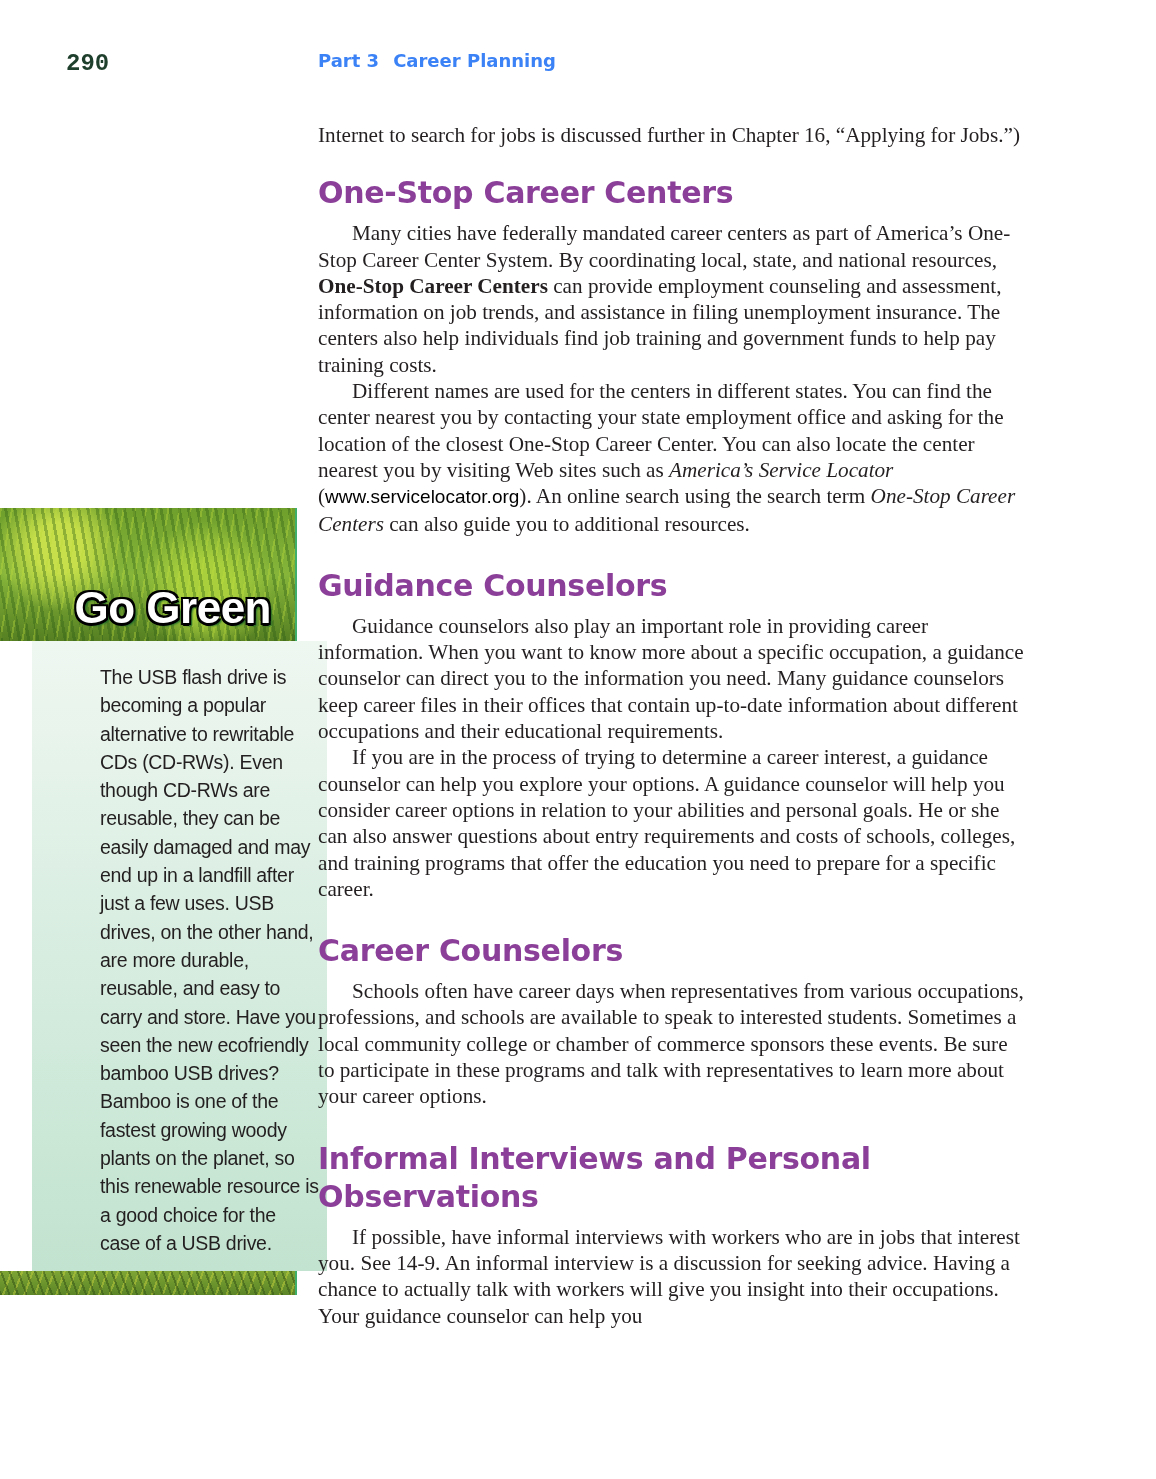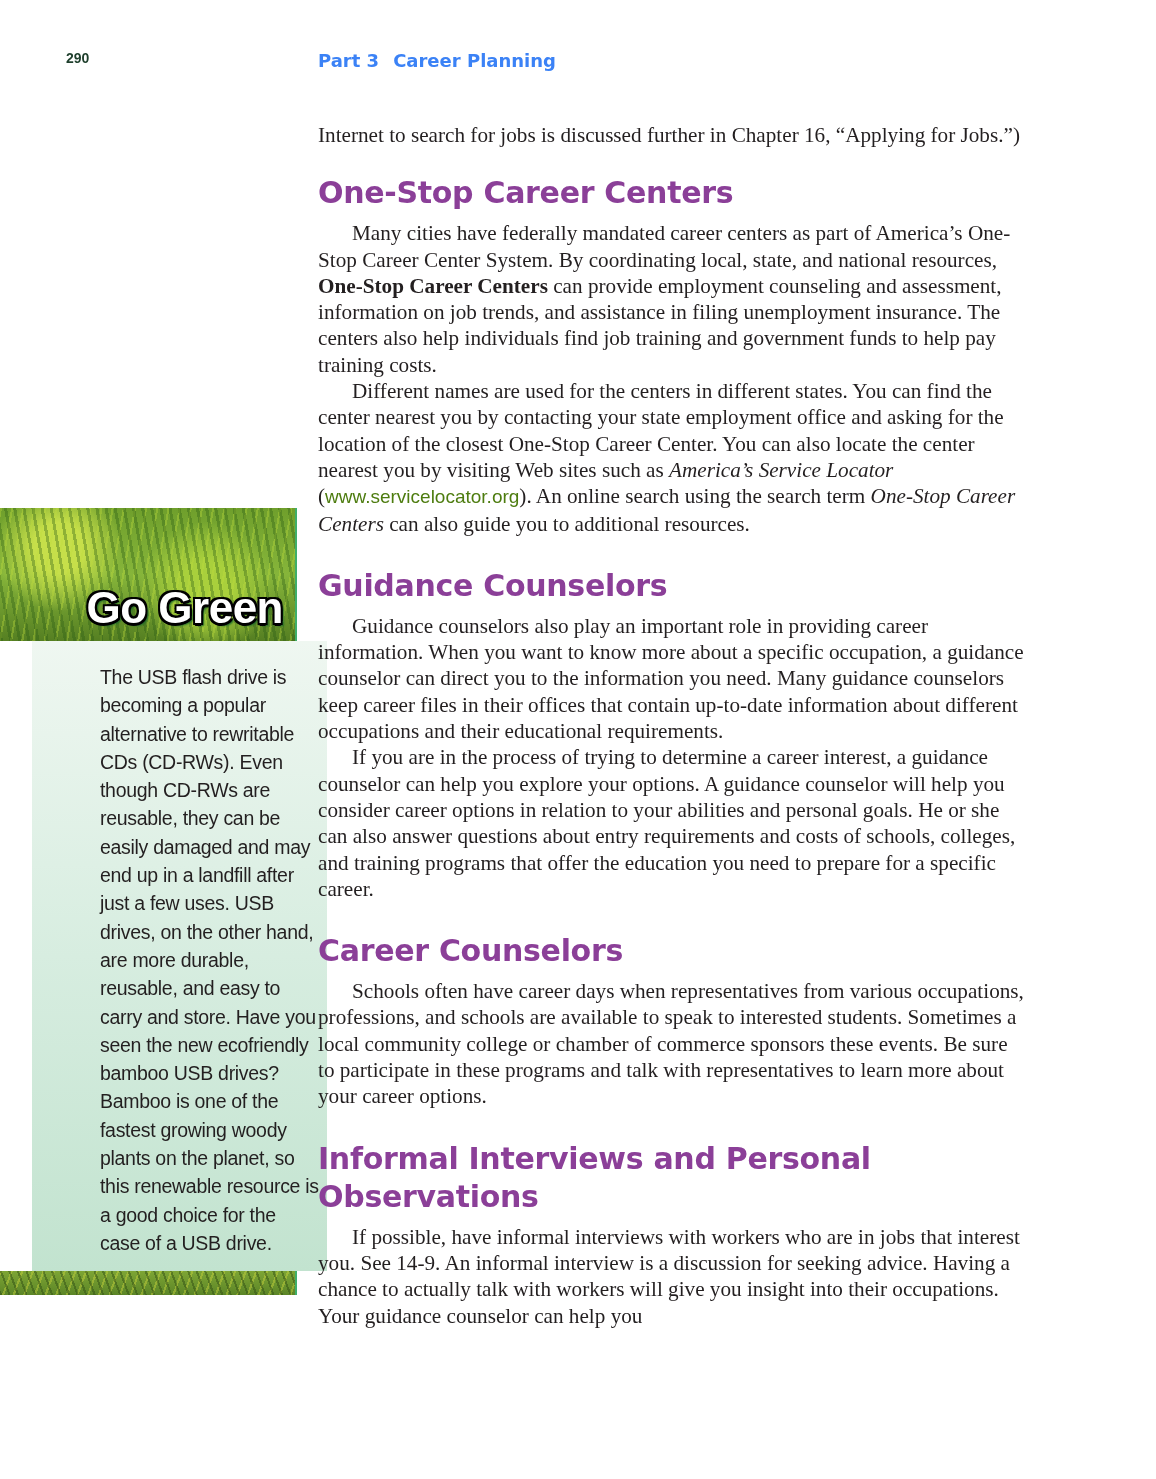--- a/index.html
+++ b/index.html
@@ -1,34 +1,34 @@
 <!DOCTYPE html>
 <html><head>
 <meta charset="utf-8">
 <style>
   html, body { margin:0; padding:0; background:#ffffff; }
   body { width:1156px; height:1479px; position:relative; overflow:hidden; font-family:"DejaVu Serif", serif; color:#231f20; }
-  .page-num { position:absolute; left:66px; top:50px; font-family:Liberation Sans, sans-serif; font-weight:bold; font-size:14px; color:#1e3f2c; }
+  .page-num { position:absolute; left:66px; top:50px; font-family:Liberation Mono, monospace; font-weight:bold; font-size:24px; color:#1e3f2c; }
   .running-head { position:absolute; left:318px; top:50px; font-family:"DejaVu Sans", sans-serif; font-weight:bold; font-size:18px; color:#3b82f6; }
   .running-head .sep { display:inline-block; width:14px; }
   .main { position:absolute; left:318px; top:122px; width:710px; }
   .main p { margin:0; font-family:"Liberation Serif", serif; font-size:21.2px; line-height:26.3px; color:#231f20; }
   .main p.indent { text-indent:34px; }
   .main h2 { margin:0; font-family:"DejaVu Sans", sans-serif; font-weight:bold; font-size:30px; line-height:38px; color:#8b3f98; letter-spacing:-0.3px; }
-  .link { color:#4d7c0f; font-family:"Liberation Sans", sans-serif; font-size:19px; }
+  .link { color:#000000; font-family:"Liberation Sans", sans-serif; font-size:19px; }
   .sidebar { position:absolute; left:0; top:508px; width:295px; height:787px; }
   .sidebar-photo { position:absolute; left:0; top:0; width:295px; height:133px;
     background:
       repeating-linear-gradient(80deg, rgba(40,90,20,0.35) 0 3px, transparent 3px 9px),
       repeating-linear-gradient(100deg, rgba(190,220,60,0.35) 0 2px, transparent 2px 11px),
       radial-gradient(circle at 20% 30%, #c6df4a 0 10%, transparent 25%),
       radial-gradient(circle at 70% 60%, #a9d03c 0 12%, transparent 30%),
       linear-gradient(180deg, #6f9f2c 0%, #86b53a 50%, #557f22 100%);
     border-right:2px solid #3fae6a; }
-  .go-green { position:absolute; right:12px; bottom:8px; font-family:"Liberation Sans", sans-serif; font-weight:bold; font-size:44px; color:#ffffff; letter-spacing:-0.5px;
+  .go-green { position:absolute; right:24px; bottom:8px; font-family:"Liberation Sans", sans-serif; font-weight:bold; font-size:44px; color:#ffffff; letter-spacing:-0.5px;
     text-shadow: -2px -2px 0 #000, 2px -2px 0 #000, -2px 2px 0 #000, 2px 2px 0 #000, 0 3px 0 #000, 3px 3px 2px #1f6b2a; }
   .sidebar-body { position:absolute; left:0; top:133px; width:295px; height:630px; background:linear-gradient(180deg, #eff7f1 0%, #d7ede0 50%, #c2e3cf 100%);margin-left:32px; }
   .sidebar-text { position:absolute; left:68px; top:22px; width:220px; font-family:"Liberation Sans", sans-serif; font-size:19.5px; line-height:28.3px; color:#231f20; letter-spacing:-0.3px; }
   .sidebar-photo-bottom { position:absolute; left:0; top:763px; width:295px; height:24px;
     background:
       repeating-linear-gradient(70deg, rgba(50,80,20,0.5) 0 2px, transparent 2px 8px),
       repeating-linear-gradient(110deg, rgba(200,210,60,0.45) 0 2px, transparent 2px 10px),
       linear-gradient(180deg, #7ea534, #5b8527);
     border-right:2px solid #3fae6a; }
   .sp-a { height:26px; } .sp-b { height:30px; } .sp-c { height:8px; }

